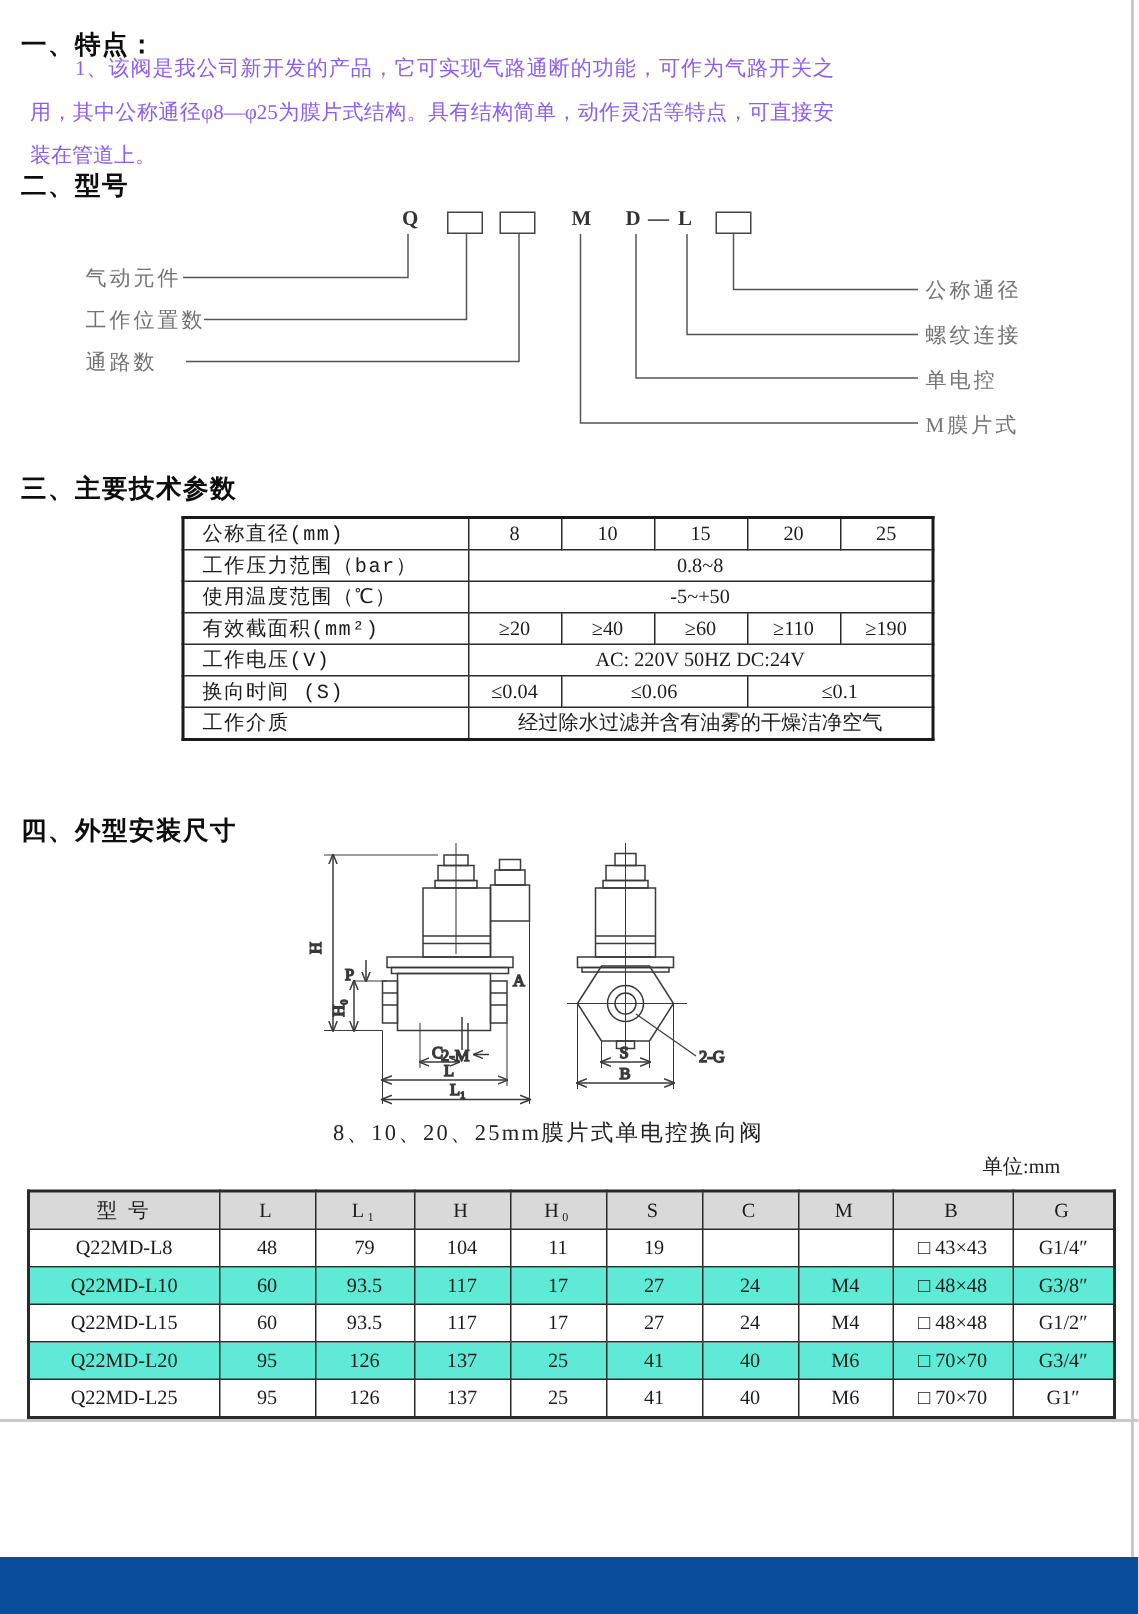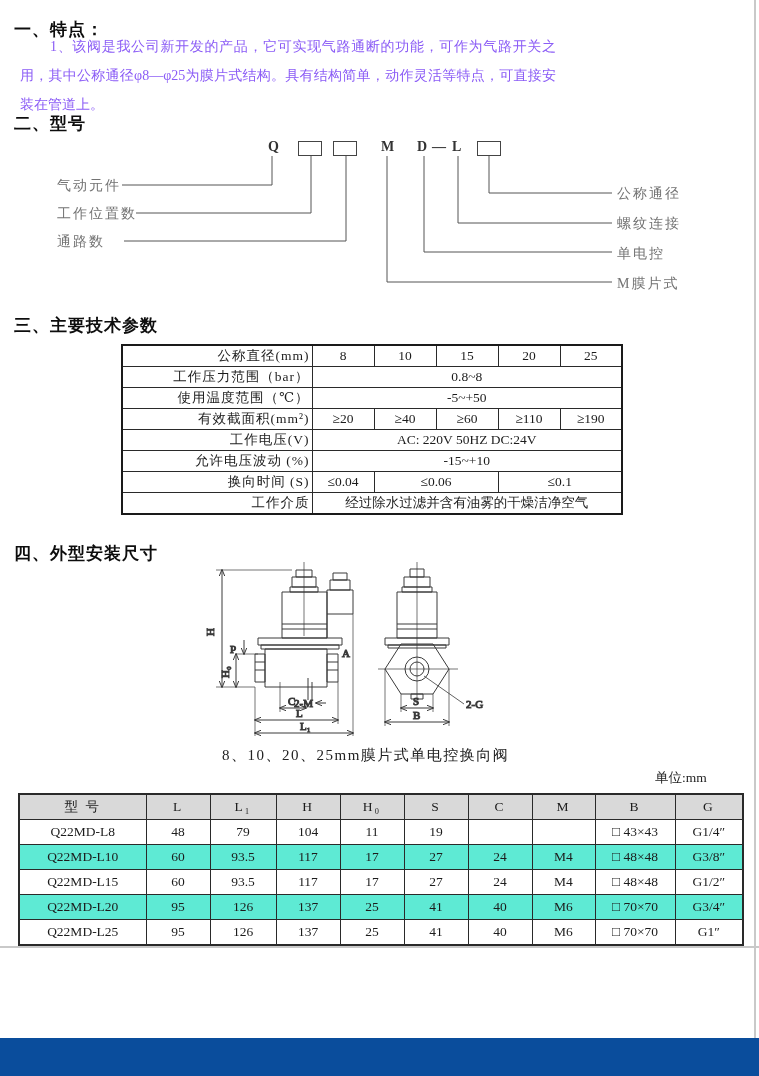--- a/index.html
+++ b/index.html
@@ -12,21 +12,21 @@
   
   .code-char{position:absolute;top:139px;font-size:14px;font-weight:bold;color:#333;}
   .code-box{position:absolute;top:141px;width:22px;height:13px;border:1.5px solid #444;background:#fff;}
   .md-label{position:absolute;font-size:14px;letter-spacing:2px;color:#737373;white-space:nowrap;}
   .lines-svg{position:absolute;left:0;top:156px;width:759px;height:145px;}
   
   .tech{position:absolute;left:121px;top:344px;width:500px;border-collapse:collapse;
         table-layout:fixed;border:2.5px solid #1a1a1a;background:#fff;}
   .tech td{border:1px solid #2a2a2a;height:20px;font-size:13.5px;text-align:center;
            padding:0 2px;color:#1c1c1c;}
-  .tech td.lbl{text-align:right;padding-left:12px;letter-spacing:1px;}
+  .tech td.lbl{text-align:left;padding-left:12px;letter-spacing:1px;font-family:Liberation Mono, monospace;}
   
   .valve-svg{position:absolute;left:200px;top:556px;}
   .valve-svg *{vector-effect:non-scaling-stroke;}
   .caption{position:absolute;left:222px;top:746px;font-size:15px;letter-spacing:1.5px;color:#222;text-align:center;}
   .unit{position:absolute;left:655px;top:769px;font-size:13.5px;color:#222;}
   
   .dims{position:absolute;left:18px;top:793px;width:724px;border-collapse:collapse;
         table-layout:fixed;border:2px solid #2a2a2a;background:#fff;}
   .dims td{border:1px solid #2a2a2a;height:22px;font-size:13.5px;text-align:center;color:#1c1c1c;}
   .dims tr.shade td{background:#5eead4;}
@@ -105,24 +105,20 @@
       <td class="lbl">有效截面积(mm²)</td>
       <td>≥20</td>
       <td>≥40</td>
       <td>≥60</td>
       <td>≥110</td>
       <td>≥190</td>
     </tr>
     <tr>
       <td class="lbl">工作电压(V)</td>
       <td colspan="5">AC: 220V 50HZ  DC:24V</td>
-    </tr>
-    <tr>
-      <td class="lbl">允许电压波动 (%)</td>
-      <td colspan="5">-15~+10</td>
     </tr>
     <tr>
       <td class="lbl">换向时间 (S)</td>
       <td>≤0.04</td>
       <td colspan="2">≤0.06</td>
       <td colspan="2">≤0.1</td>
     </tr>
     <tr>
       <td class="lbl">工作介质</td>
       <td colspan="5">经过除水过滤并含有油雾的干燥洁净空气</td>

